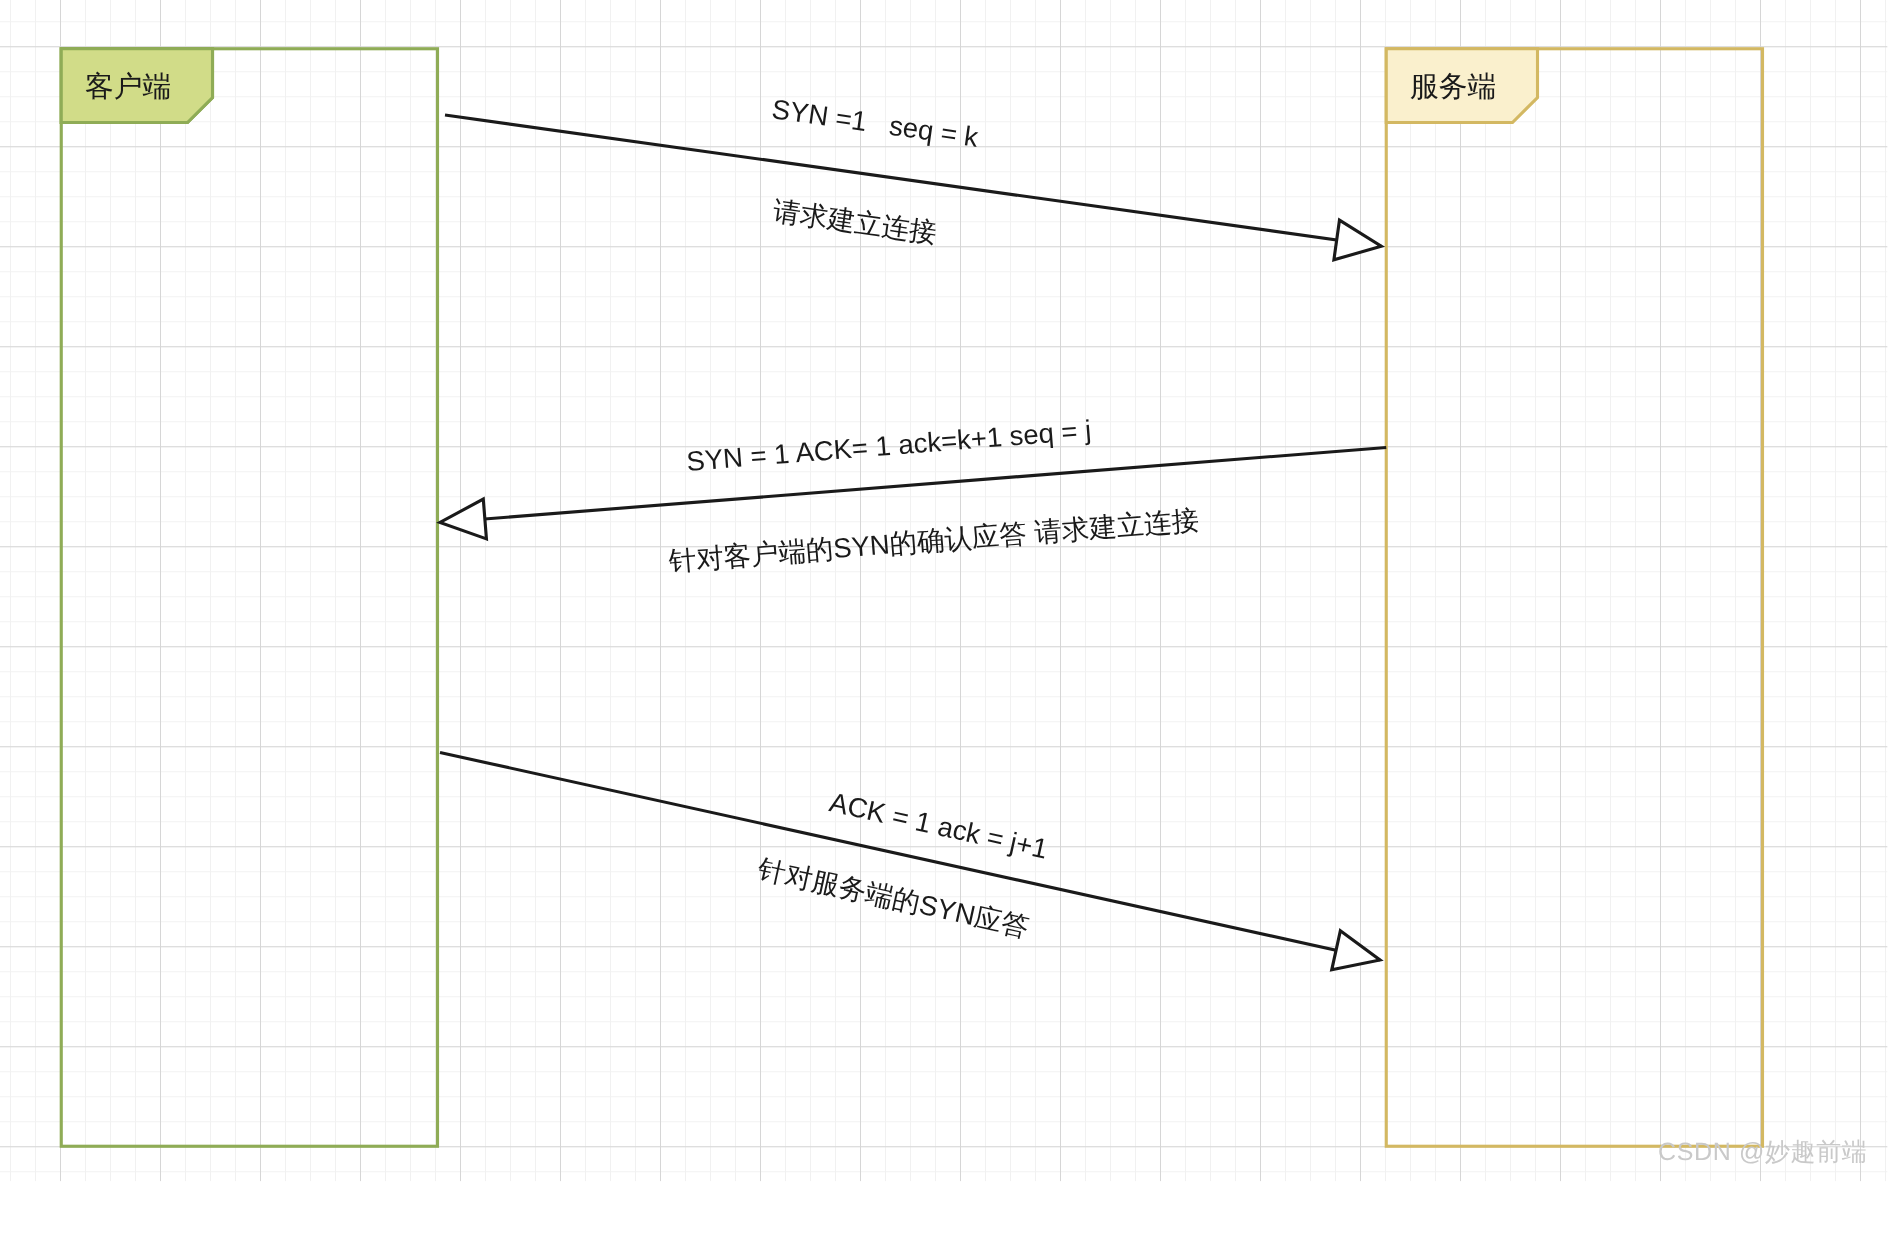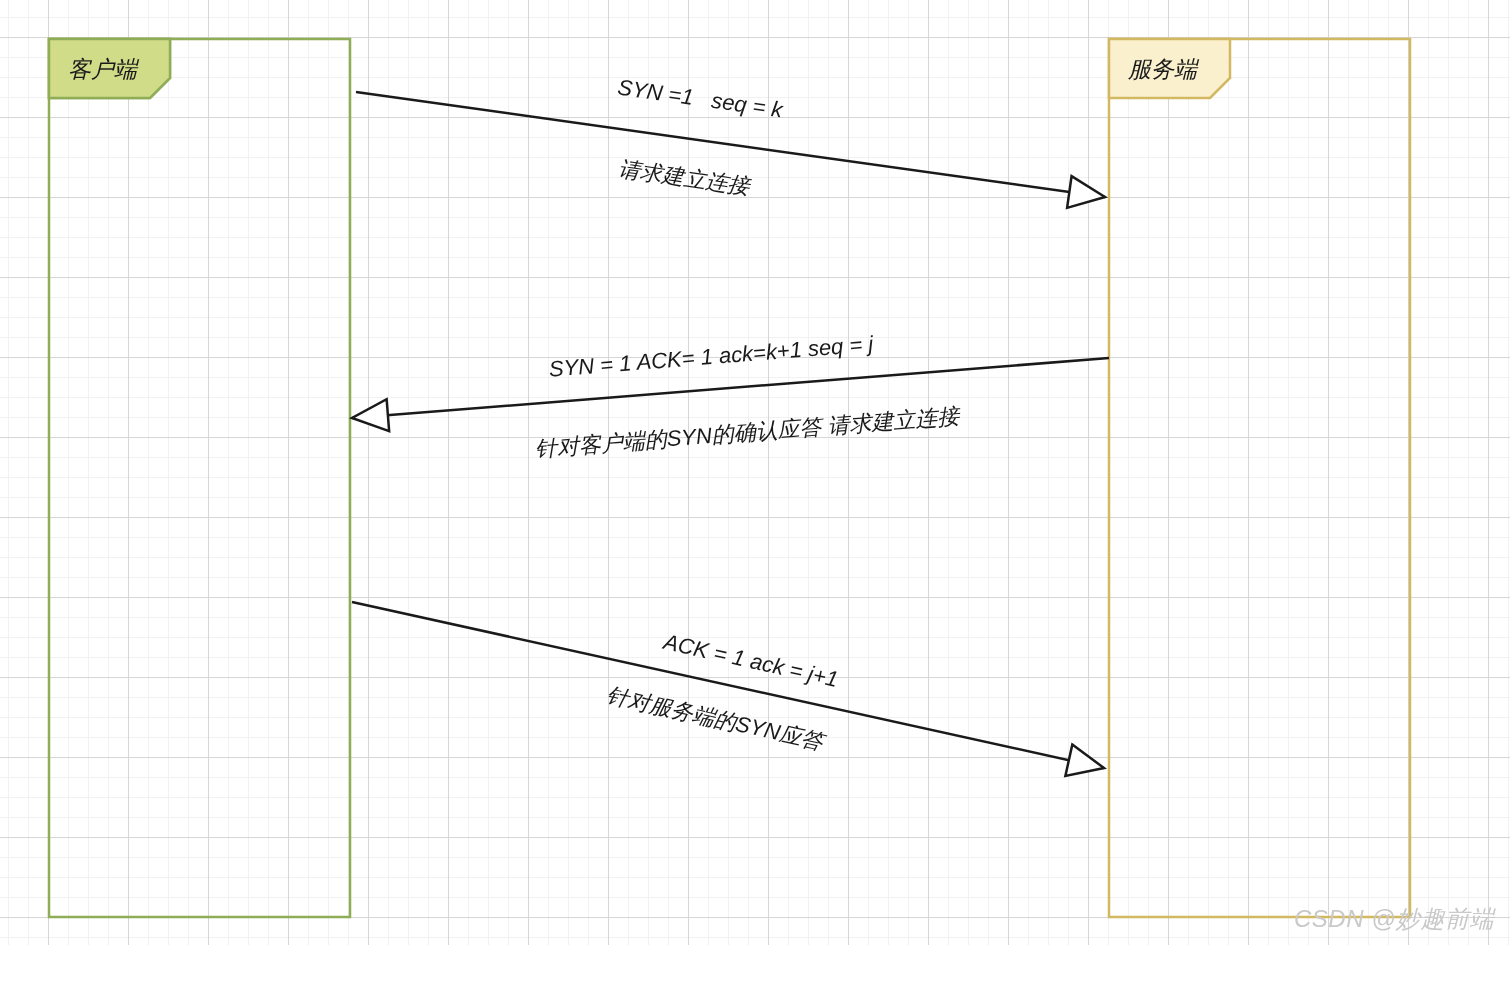--- a/index.html
+++ b/index.html
@@ -15,21 +15,20 @@
     overflow: hidden;
     background-color: #ffffff;
     
     background-image:
       linear-gradient(to right, #d6d6d6 1px, transparent 1px),
       linear-gradient(to bottom, #d6d6d6 1px, transparent 1px),
       linear-gradient(to right, #f1f1f1 1px, transparent 1px),
       linear-gradient(to bottom, #f1f1f1 1px, transparent 1px);
     background-size: 80px 80px, 80px 80px, 20px 20px, 20px 20px;
     background-position: 48px 37px, 48px 37px, 8px 17px, 8px 17px;
-    font-style: italic;
   }
   #diagram-svg {
     position: absolute;
     inset: 0;
   }
   .msg-text {
     font-size: 22px;
     fill: #1a1a1a;
     white-space: pre;
   }
@@ -37,21 +36,21 @@
     font-size: 23px;
     fill: #1a1a1a;
   }
   .lifeline-box {
     fill: none;
   }
   #watermark {
     position: absolute;
     right: 16px;
     bottom: 10px;
-    font-size: 24px;
+    font-size: 20px;
     color: #c9c9c9;
     letter-spacing: 0.5px;
   }
 </style>
 </head>
 <body>
 
 <div id="canvas">
   <svg id="diagram-svg" width="1510" height="994" viewBox="0 0 1510 994" xmlns="http://www.w3.org/2000/svg">
     <defs>

